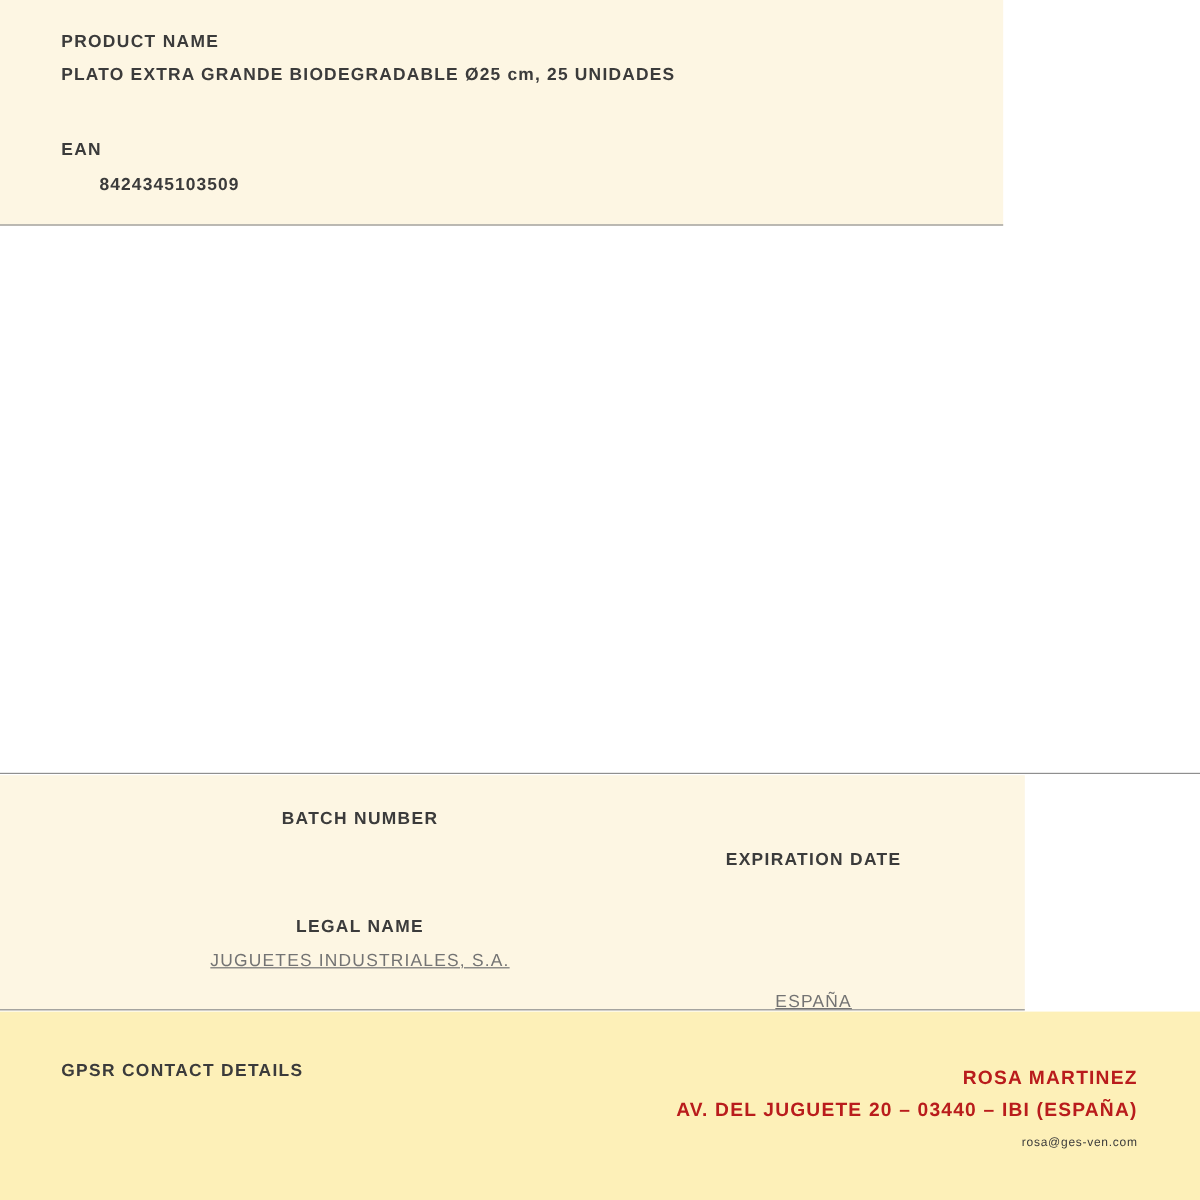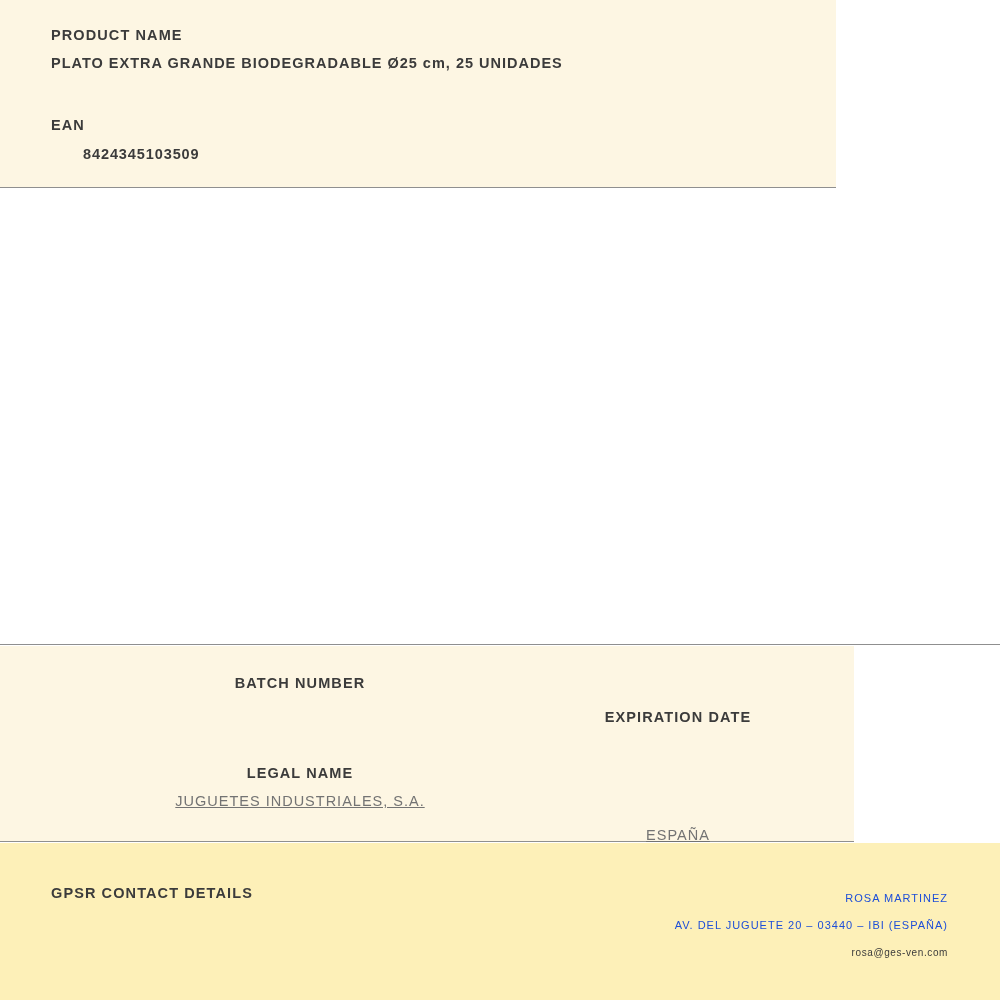--- a/index.html
+++ b/index.html
@@ -110,24 +110,25 @@
     letter-spacing: 1.1px;
     color: #3b3b3b;
   }
   .contact-block {
     position: absolute;
     right: 52px;
     top: 42px;
     text-align: right;
   }
   .contact-line {
-    font-size: 11px;
+    font-size: 16px;
     letter-spacing: 1.0px;
-    color: #1d4ed8;
+    color: #b91c1c;
     line-height: 27px;
+    font-weight: bold;
   }
   .contact-email {
     font-size: 10px;
     letter-spacing: 0.6px;
     color: #3b3b3b;
     line-height: 27px;
   }
 </style>
 </head>
 <body>

